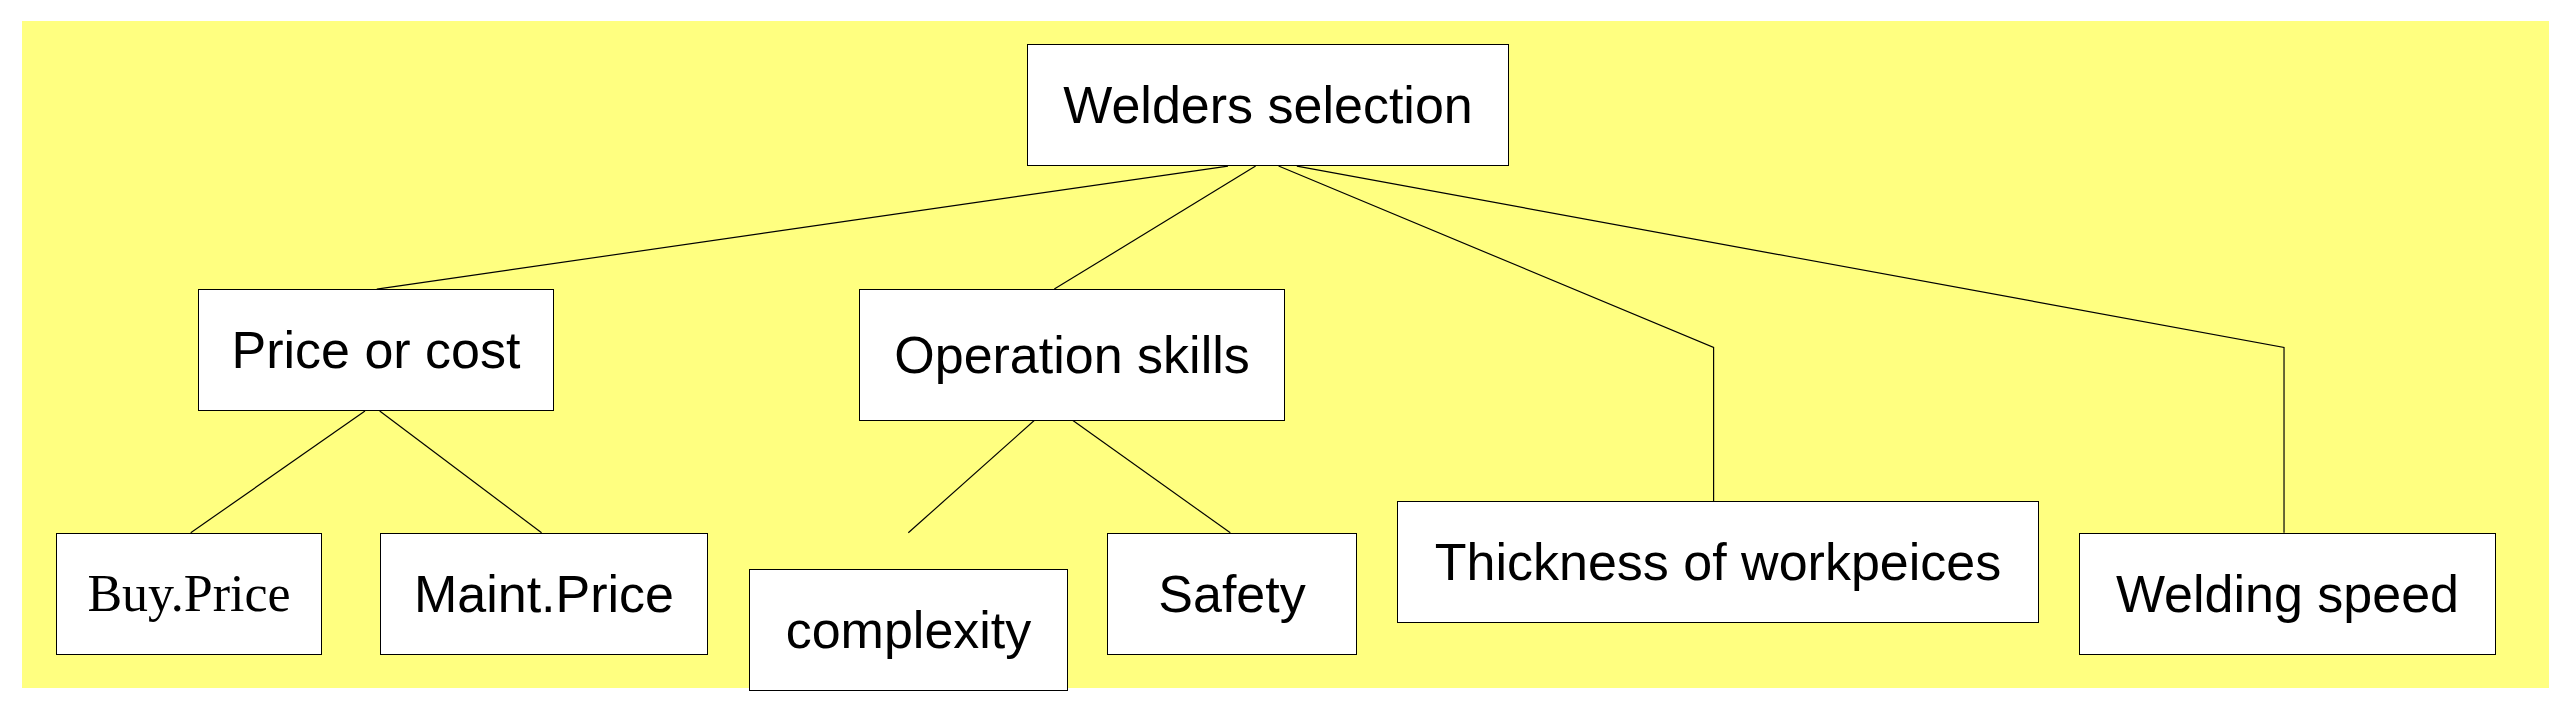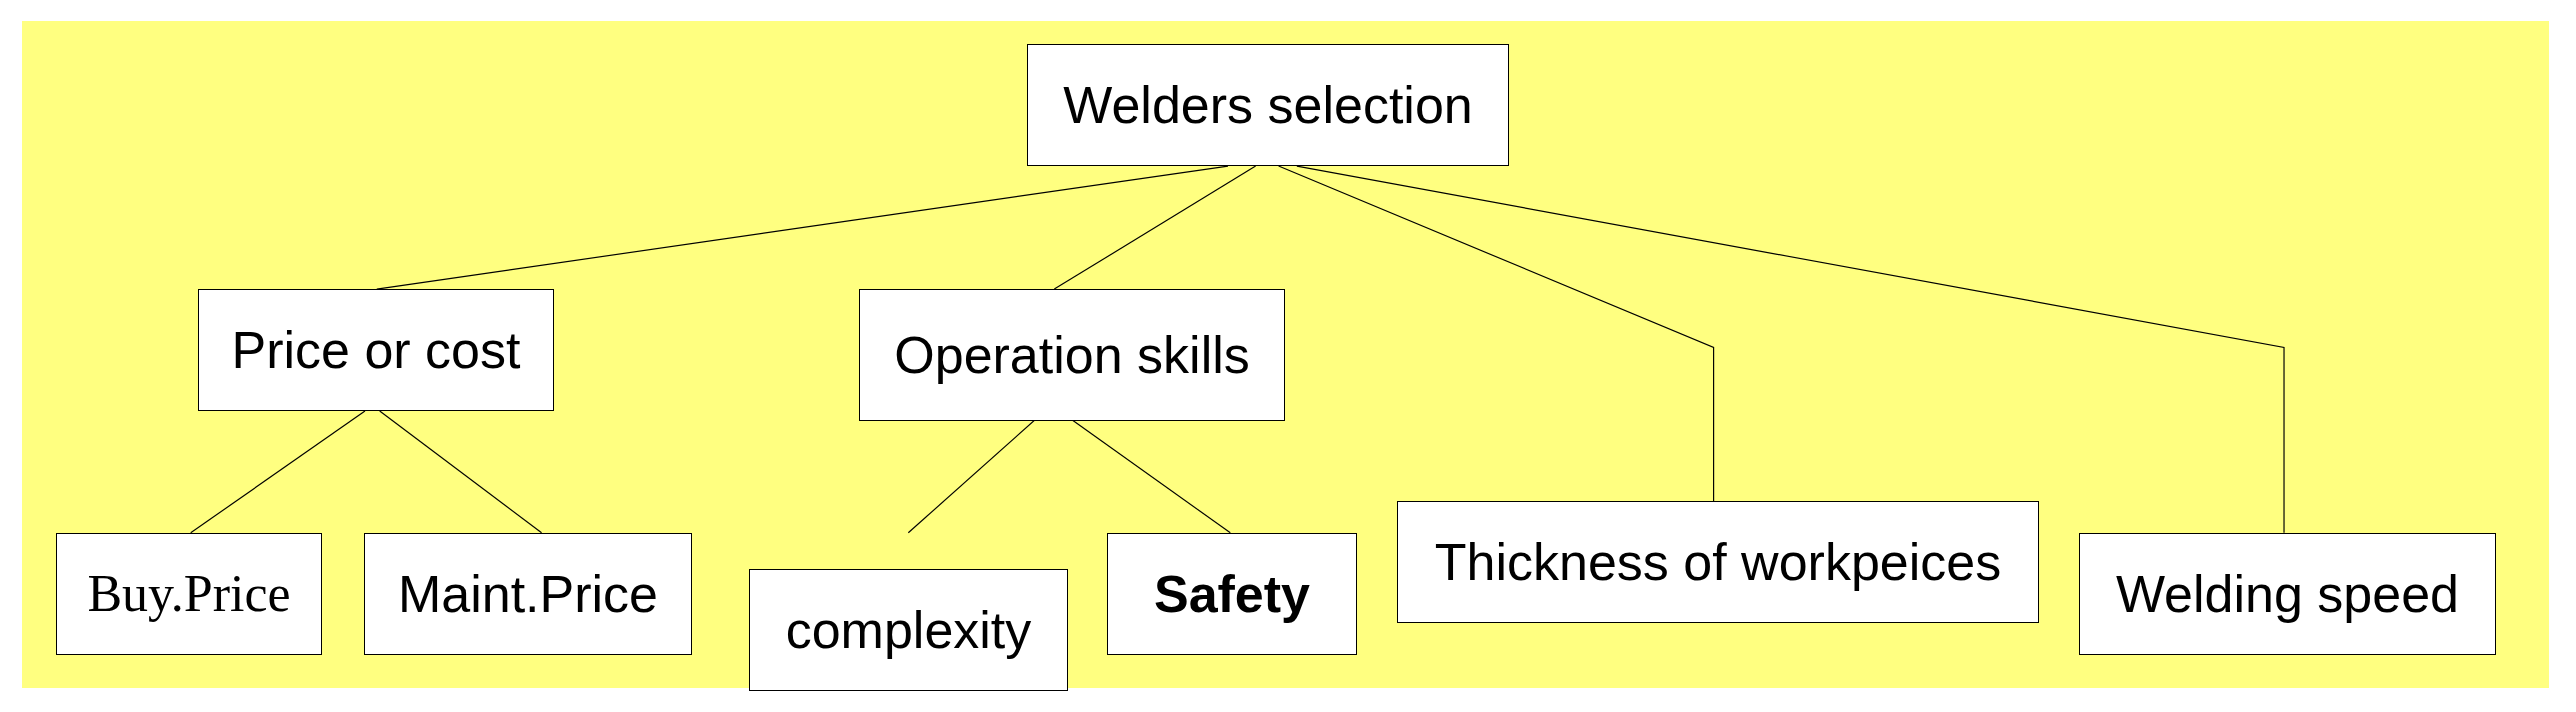--- a/index.html
+++ b/index.html
@@ -80,29 +80,29 @@
   </div>
 
   <div class="node" style="left:859px; top:289px; width:426px; height:132px;">
     <span class="node-label">Operation skills</span>
   </div>
 
   <div class="node" style="left:56px; top:533px; width:266px; height:122px;font-family:Liberation Serif, serif;">
     <span class="node-label">Buy.Price</span>
   </div>
 
-  <div class="node" style="left:364px; top:533px; width:328px; height:122px;">
+  <div class="node" style="left:380px; top:533px; width:328px; height:122px;">
     <span class="node-label">Maint.Price</span>
   </div>
 
   <div class="node" style="left:749px; top:533px; width:319px; height:122px;margin-top:36px;">
     <span class="node-label">complexity</span>
   </div>
 
-  <div class="node" style="left:1107px; top:533px; width:250px; height:122px;font-weight:bold;">
+  <div class="node" style="left:1107px; top:533px; width:250px; height:122px;">
     <span class="node-label">Safety</span>
   </div>
 
   <div class="node" style="left:1397px; top:501px; width:642px; height:122px;">
     <span class="node-label">Thickness of workpeices</span>
   </div>
 
   <div class="node" style="left:2079px; top:533px; width:417px; height:122px;">
     <span class="node-label">Welding speed</span>
   </div>

